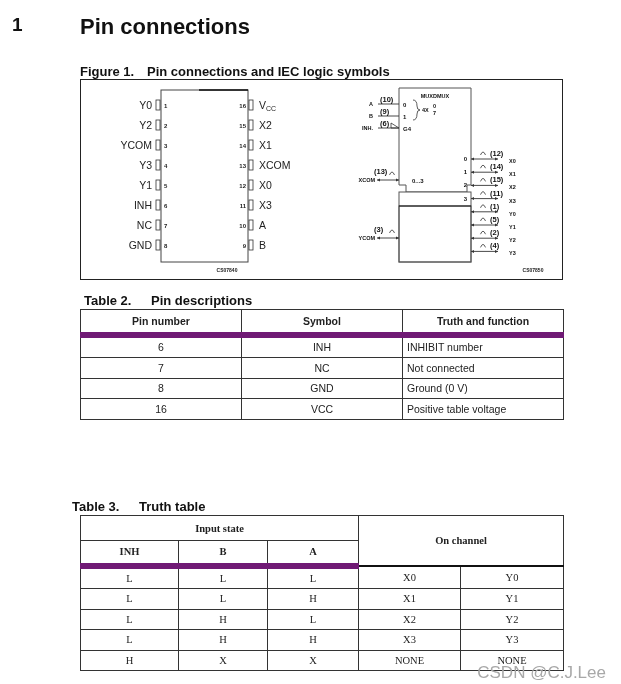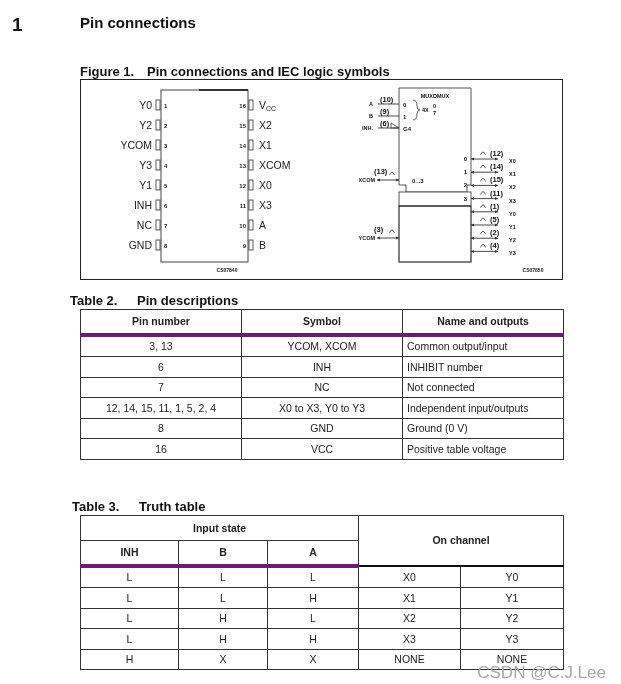--- a/index.html
+++ b/index.html
@@ -2,38 +2,38 @@
 <html><head>
   <meta charset="utf-8">
   <style>
     html, body { margin: 0; padding: 0; background: #ffffff; }
     body {
       width: 621px; height: 684px; position: relative; overflow: hidden;
       font-family: "Liberation Sans", sans-serif; color: #111;
     }
     .abs { position: absolute; }
     .sec-num { left: 12px; top: 14px; font-size: 19px; font-weight: bold; }
-    .sec-title { left: 80px; top: 14px; font-size: 15px; font-weight: bold; }
+    .sec-title { left: 80px; top: 14px; font-size: 22px; font-weight: bold; }
     .caption { font-size: 13px; font-weight: bold; }
     .caption .lbl { display: inline-block; width: 67px; }
     .fig-box {
       left: 80px; top: 79px; width: 481px; height: 199px;
       border: 1px solid #222; box-sizing: content-box;
     }
     table.doc {
       position: absolute; border-collapse: collapse; table-layout: fixed;
       font-size: 10.5px; color: #222;
     }
     table.doc td, table.doc th {
       border: 1px solid #333; padding: 0 4px; height: 19.5px;
       text-align: center; vertical-align: middle; white-space: nowrap;
     }
     table.doc th { font-weight: bold; font-size: 10.5px; }
     table.doc td.left { text-align: left; }
-    table.doc thead tr:last-child th { border-bottom: 4px solid #701a75; }
+    table.doc thead tr:last-child th { border-bottom: 6px solid #701a75; }
     table.doc tbody tr:first-child td { border-top: 2px solid #111; }
     .watermark {
       right: 15px; top: 663px; font-size: 17px; color: #a8a8a8;
     }
     svg text { font-family: "Liberation Sans", sans-serif; }
   </style>
 </head>
 <body>
 
 <div class="abs sec-num">1</div>
@@ -194,74 +194,64 @@
           <path d="M 399.5 167.39999999999998 Q 402 161.39999999999998 404.5 167.39999999999998" fill="none" stroke="#333" stroke-width="0.8"></path>
           <text x="409" y="168.39999999999998" font-size="7.5" font-weight="bold" fill="#111">(4)</text>
           <text x="428" y="175.39999999999998" font-size="5.5" font-weight="bold" fill="#111">Y3</text>
         </g>
       <text x="354" y="18" font-size="5.5" font-weight="bold" text-anchor="middle" fill="#111">MUXDMUX</text>
       <text x="452" y="192" font-size="5" font-weight="bold" text-anchor="middle" fill="#222">CS07850</text>
     </g>
   </svg>
 </div>
 
-<div class="abs caption" style="left:70px; top:293px;">
+<div class="abs caption" style="left:84px; top:293px;">
   <span class="lbl">Table 2.</span><span>Pin descriptions</span>
 </div>
 <table class="doc" style="left:80px; top:309px; width:483px;">
   <colgroup>
       <col style="width:161px">
       <col style="width:161px">
       <col style="width:161px">
     </colgroup>
   <thead>
     <tr style="height:25px;">
       <th>Pin number</th>
       <th>Symbol</th>
-      <th>Name and outputs</th>
+      <th>Truth and function</th>
     </tr>
   </thead>
   <tbody>
     <tr>
-        <td>3, 13</td>
-        <td>YCOM, XCOM</td>
-        <td class="left">Common output/input</td>
-      </tr>
-    <tr>
         <td>6</td>
         <td>INH</td>
         <td class="left">INHIBIT number</td>
       </tr>
     <tr>
         <td>7</td>
         <td>NC</td>
         <td class="left">Not connected</td>
       </tr>
     <tr>
-        <td>12, 14, 15, 11, 1, 5, 2, 4</td>
-        <td>X0 to X3, Y0 to Y3</td>
-        <td class="left">Independent input/outputs</td>
-      </tr>
-    <tr>
         <td>8</td>
         <td>GND</td>
         <td class="left">Ground (0 V)</td>
       </tr>
     <tr>
         <td>16</td>
         <td>VCC</td>
         <td class="left">Positive table voltage</td>
       </tr>
   </tbody>
 </table>
 
 <div class="abs caption" style="left:72px; top:499px;">
   <span class="lbl">Table 3.</span><span>Truth table</span>
 </div>
-<table class="doc" style="left:80px; top:515px; width:483px;">
+<table class="doc" style="left:80px; top:515px; width:483px;font-family:Liberation Serif, serif;">
   <colgroup>
     <col style="width:98px">
       <col style="width:89px">
       <col style="width:91px">
       <col style="width:102px">
       <col style="width:103px">
   </colgroup>
   <thead>
     <tr style="height:25px;">
       <th colspan="3" style="border-bottom:1px solid #333;">Input state</th>

